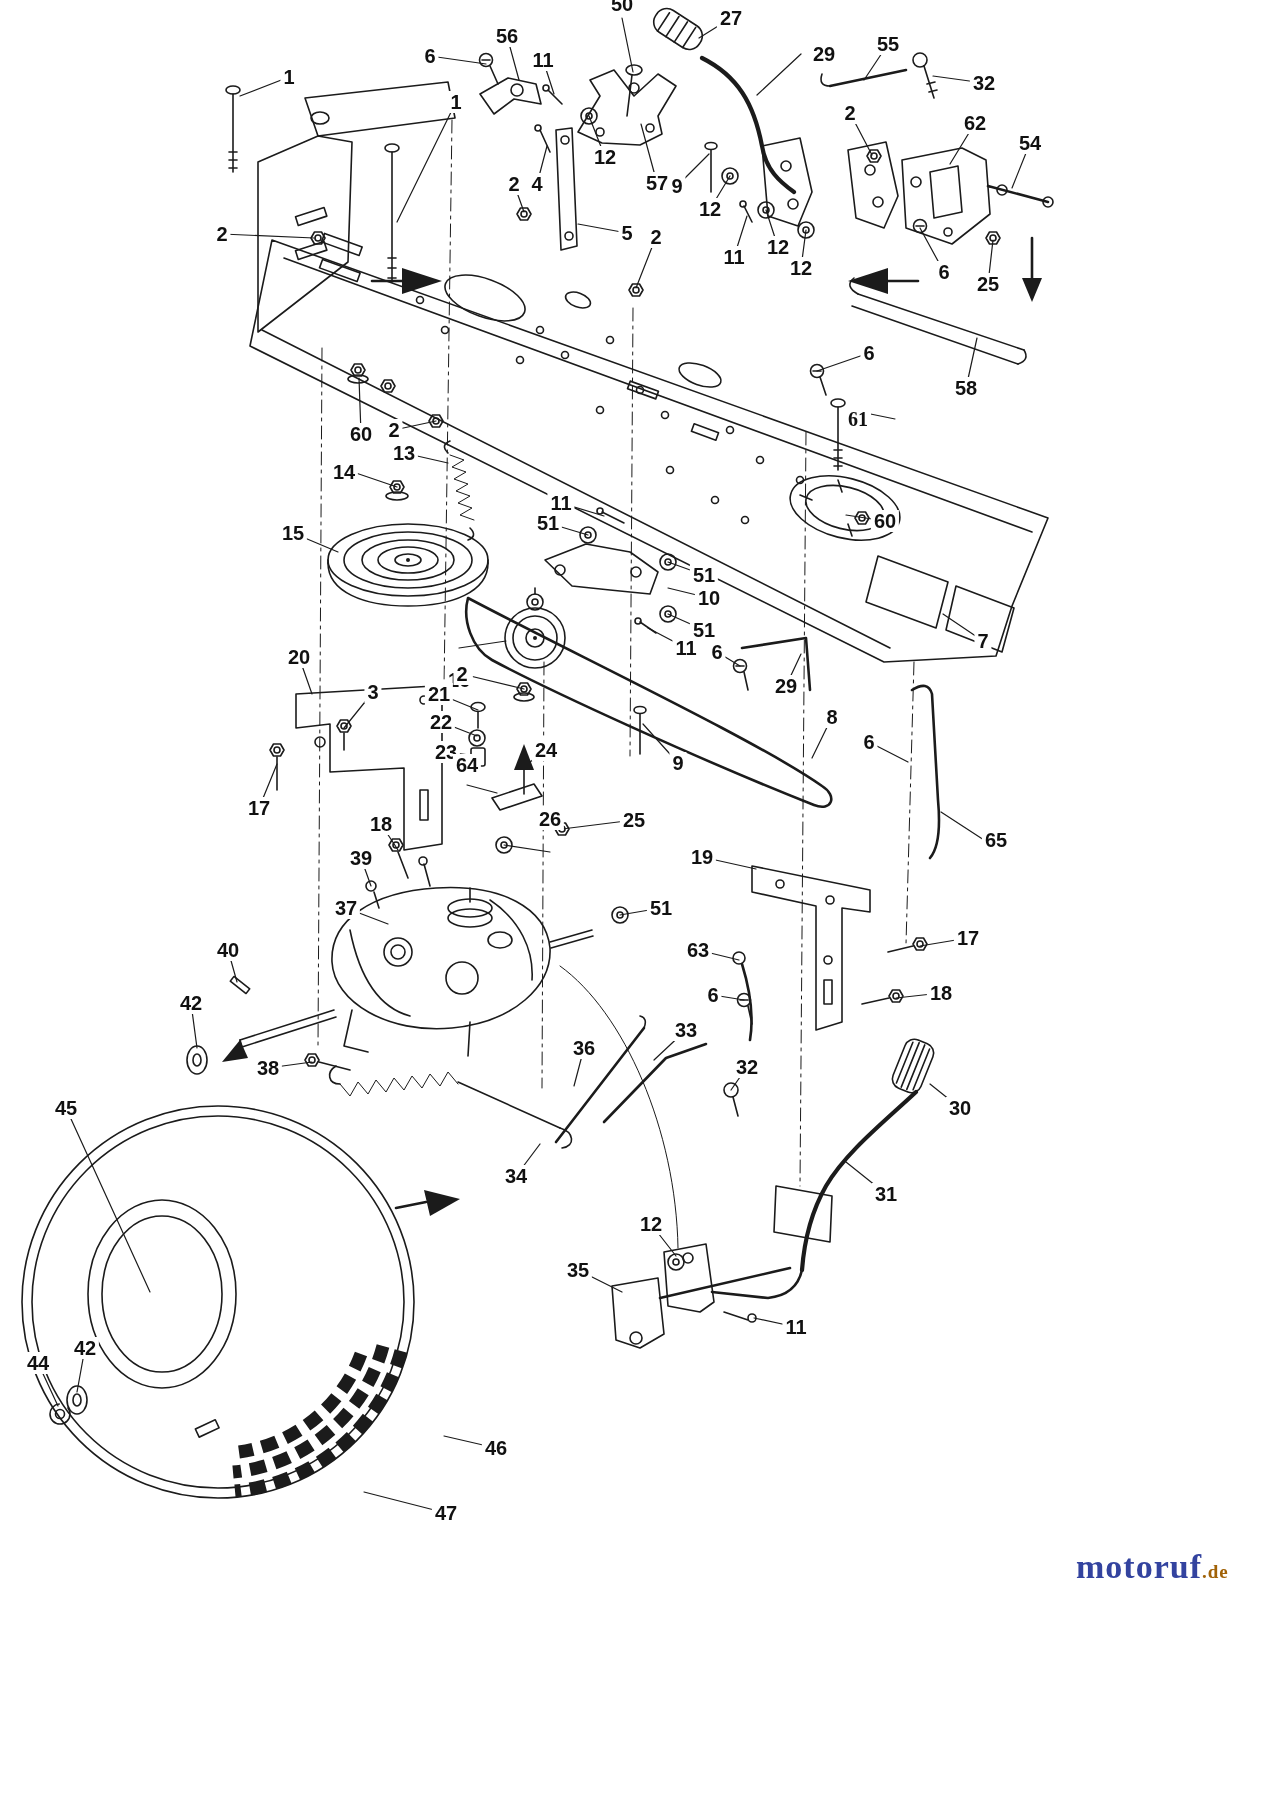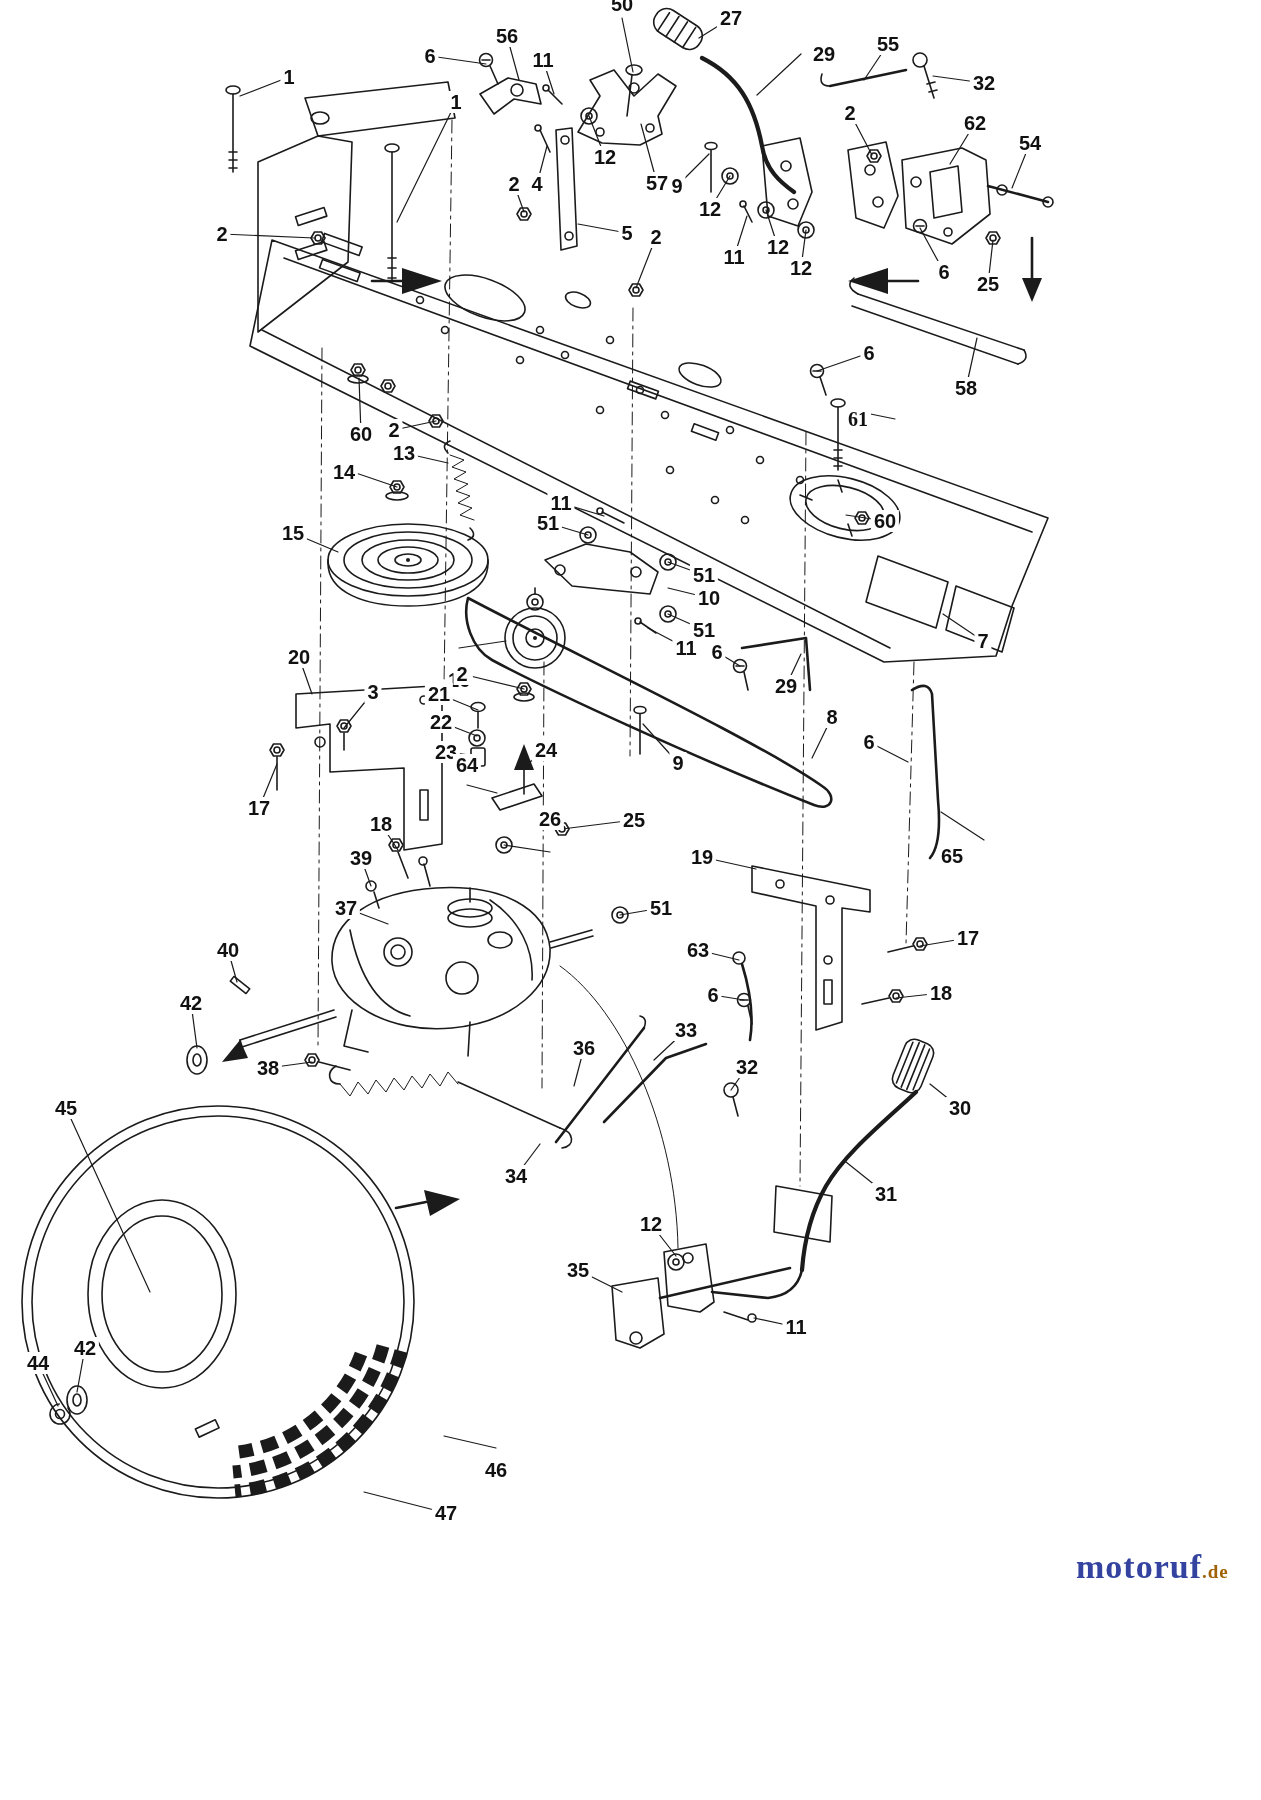--- a/index.html
+++ b/index.html
@@ -561,28 +561,28 @@
       <div class="callout" style="left: 968px; top: 938px;">17</div>
       <div class="callout" style="left: 941px; top: 993px;">18</div>
       <div class="callout" style="left: 228px; top: 950px;">40</div>
       <div class="callout" style="left: 713px; top: 995px;">6</div>
       <div class="callout" style="left: 191px; top: 1003px;">42</div>
       <div class="callout" style="left: 268px; top: 1068px;">38</div>
       <div class="callout" style="left: 584px; top: 1048px;">36</div>
       <div class="callout" style="left: 686px; top: 1030px;">33</div>
       <div class="callout" style="left: 747px; top: 1067px;">32</div>
       <div class="callout" style="left: 960px; top: 1108px;">30</div>
-      <div class="callout" style="left: 952px; top: 840px; margin-top: 16px;">65</div>
+      <div class="callout" style="left: 996px; top: 840px;">65</div>
       <div class="callout" style="left: 516px; top: 1176px;">34</div>
       <div class="callout" style="left: 886px; top: 1194px;">31</div>
       <div class="callout" style="left: 66px; top: 1108px;">45</div>
       <div class="callout" style="left: 651px; top: 1224px;">12</div>
       <div class="callout" style="left: 578px; top: 1270px;">35</div>
       <div class="callout" style="left: 796px; top: 1327px;">11</div>
       <div class="callout" style="left: 38px; top: 1363px;">44</div>
       <div class="callout" style="left: 85px; top: 1348px;">42</div>
-      <div class="callout" style="left: 496px; top: 1448px; margin-top: 22px;">46</div>
+      <div class="callout" style="left: 496px; top: 1448px;">46</div>
       <div class="callout" style="left: 446px; top: 1513px;">47</div>
     </div>
 
 <div class="watermark"><span>motoruf</span><span class="suffix">.de</span></div>
 
 </div>
 
 </body></html>

